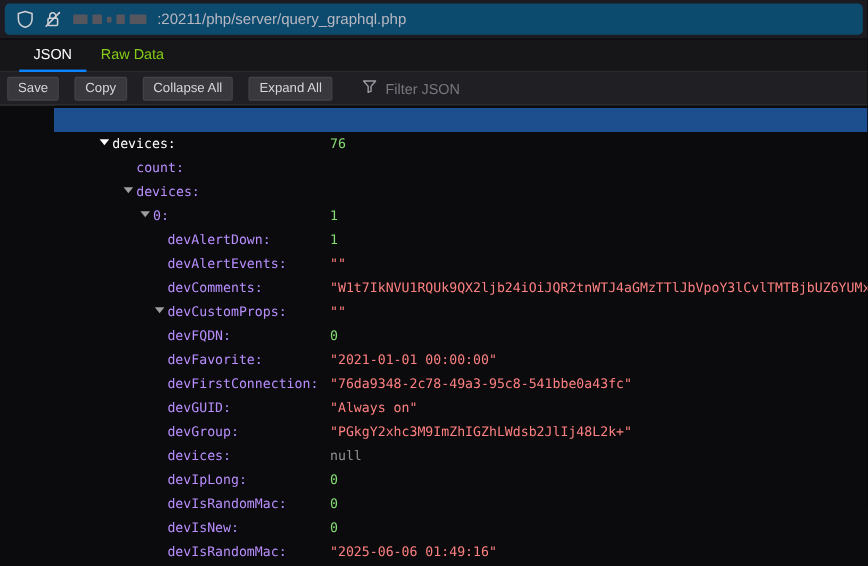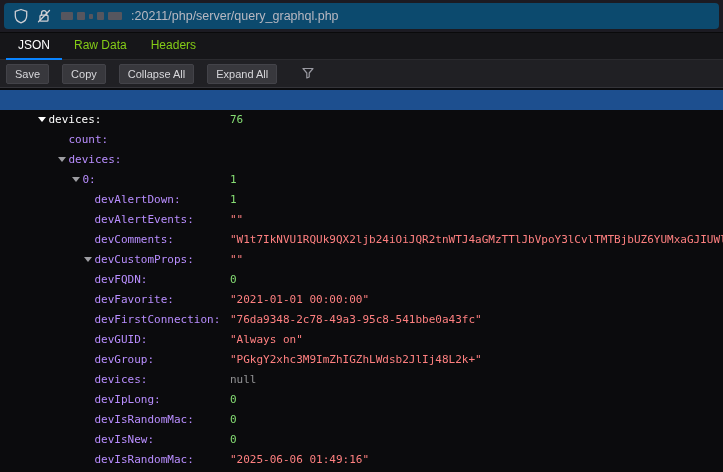--- a/index.html
+++ b/index.html
@@ -26,21 +26,21 @@
   .redacted i:nth-child(1){ width: 12px; }
   .redacted i:nth-child(2){ width: 8px; }
   .redacted i:nth-child(3){ width: 4px; height: 5px; }
   .redacted i:nth-child(4){ width: 7px; }
   .redacted i:nth-child(5){ width: 14px; }
   .url-text { color: #b8b8c1; font-size: 12.5px; white-space: nowrap; }
 
   
   .tabstrip {
     height: 27px; background: #161619; border-bottom: 1px solid #2b2b2f;
-    display: flex; align-items: center; padding-left: 6px;
+    display: flex; align-items: center; padding-left: 16px;
   }
   .tab {
     padding: 0 12px; line-height: 25px; font-size: 12px; color: #84cc16;
     border-bottom: 2px solid transparent; cursor: default;
   }
   .tab.active { color: #ffffff; border-bottom-color: #0a84ff; }
 
   
   .toolbar {
     height: 28px; background: #202024; border-bottom: 1px solid #343439;
@@ -55,21 +55,21 @@
   .filter input {
     background: transparent; border: none; outline: none;
     color: #d7d7db; font-size: 12px; width: 170px; font-family: inherit;
   }
   .filter input::placeholder { color: #77777f; opacity: 1; }
 
   
   .tree {
     height: 384px; background: #0b0b0d; padding-top: 2px;
     font-family: "DejaVu Sans Mono", "Liberation Mono", monospace;
-    font-size: 11px; overflow: hidden;
+    font-size: 11px; overflow: hidden; margin-left: 45px;
   }
   .row { position: relative; height: 20px; line-height: 20px; white-space: pre; }
   .row.selected { background: #1d4f8f; }
   .twisty { display: inline-block; width: 14px; text-align: center; vertical-align: top; }
   .twisty.open::before {
     content: ""; display: inline-block; vertical-align: middle; margin-bottom: 2px;
     width: 0; height: 0;
     border-left: 4px solid transparent; border-right: 4px solid transparent;
     border-top: 5px solid #9d9da2;
   }
@@ -109,34 +109,34 @@
         <i></i>
         <i></i>
     </span>
     <span class="url-text">:20211/php/server/query_graphql.php</span>
   </div>
 </div>
 
 <div class="tabstrip">
   <span class="tab active">JSON</span>
   <span class="tab">Raw Data</span>
-  <span class="tab">Headers</span>
 </div>
 
 <div class="toolbar">
   <button class="tbtn">Save</button>
   <button class="tbtn">Copy</button>
   <button class="tbtn">Collapse All</button>
   <button class="tbtn">Expand All</button>
   <span class="filter">
     <span>
       <svg width="12" height="12" viewBox="0 0 12 12" fill="none" stroke="#9a9aa2" stroke-width="1.2" stroke-linejoin="round">
         <path d="M1 1.5 H11 L7.2 6 V10 L4.8 11 V6 Z"></path>
       </svg>
     </span>
+    <input type="text" placeholder="Filter JSON" style="">
   </span>
 </div>
 
 <div class="tree">
     <div class="row lvl0 selected">
     <span class="twisty open"></span><span class="key">devices:</span>
     <span class="val v-none"></span>
   </div>
     <div class="row lvl1">
     <span class="twisty"></span><span class="key">count:</span>

